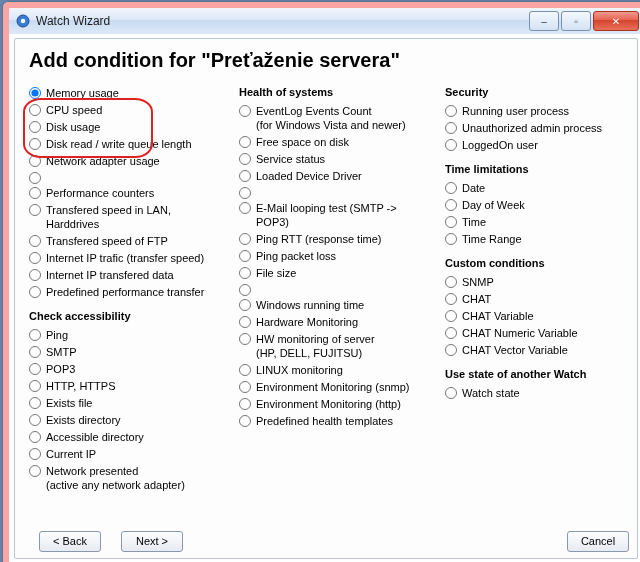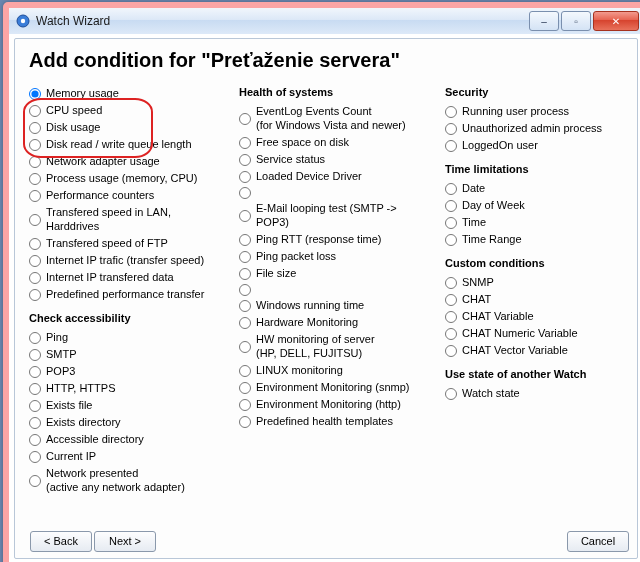--- a/index.html
+++ b/index.html
@@ -86,46 +86,46 @@
   .col.c2 { flex: 0 0 192px; }
   .col.c3 { flex: 0 0 170px; }
   .group-title {
     font-weight: bold;
     margin: 0 0 4px 0;
     padding-top: 2px;
   }
   .group + .group { margin-top: 8px; }
   .opt {
     display: flex;
-    align-items: center;
+    align-items: flex-start;
     line-height: 14px;
     padding: 1.5px 0;
     gap: 5px;
   }
   .opt input[type=radio] {
     margin: 0; padding:0;
     width: 12px; height: 12px;
     flex: 0 0 12px;
     position: relative; top: 1px;
   }
   .opt .lbl { flex: 1; }
   .highlight-oval {
     position: absolute;
     border: 2.5px solid #d22;
     border-radius: 18px / 14px;
     pointer-events: none;
   }
   .footer {
     position: absolute;
-    left: 7px; right: 0; bottom: 0;
+    left: 16px; right: 0; bottom: 0;
     height: 34px;
     display: flex;
     align-items: center;
     padding: 0 8px;
-    gap: 2px;
+    gap: 20px;
   }
   .btn {
     min-width: 62px;
     height: 21px;
     border: 1px solid #8a98ab;
     background: linear-gradient(to bottom, #fdfdfe, #e6ebf2);
     border-radius: 3px;
     font-size: 11px;
     font-family: inherit;
     padding: 0 10px;
@@ -178,21 +178,20 @@
                 <label class="opt">
                   <input type="radio" name="condition" style="">
                   <span class="lbl">Disk read / write queue length</span>
                 </label>
                 <label class="opt">
                   <input type="radio" name="condition" style="">
                   <span class="lbl">Network adapter usage</span>
                 </label>
                 <label class="opt">
                   <input type="radio" name="condition" style="">
-                  <span class="lbl">Process usage (memory, CPU)</span>
                 </label>
                 <label class="opt">
                   <input type="radio" name="condition" style="">
                   <span class="lbl">Performance counters</span>
                 </label>
                 <label class="opt">
                   <input type="radio" name="condition" style="">
                   <span class="lbl">Transfered speed in LAN, Harddrives</span>
                 </label>
                 <label class="opt">

